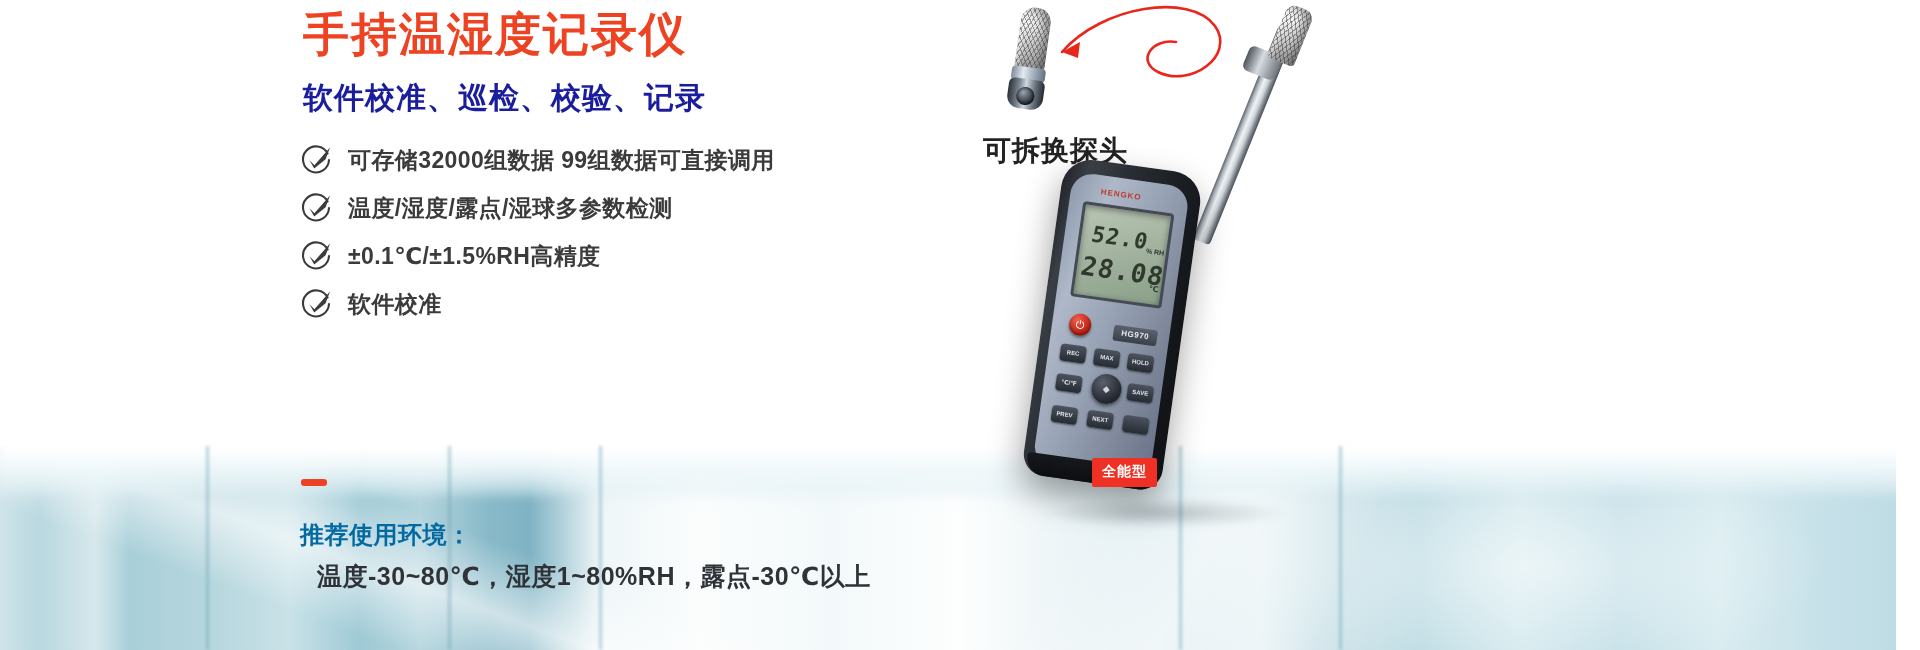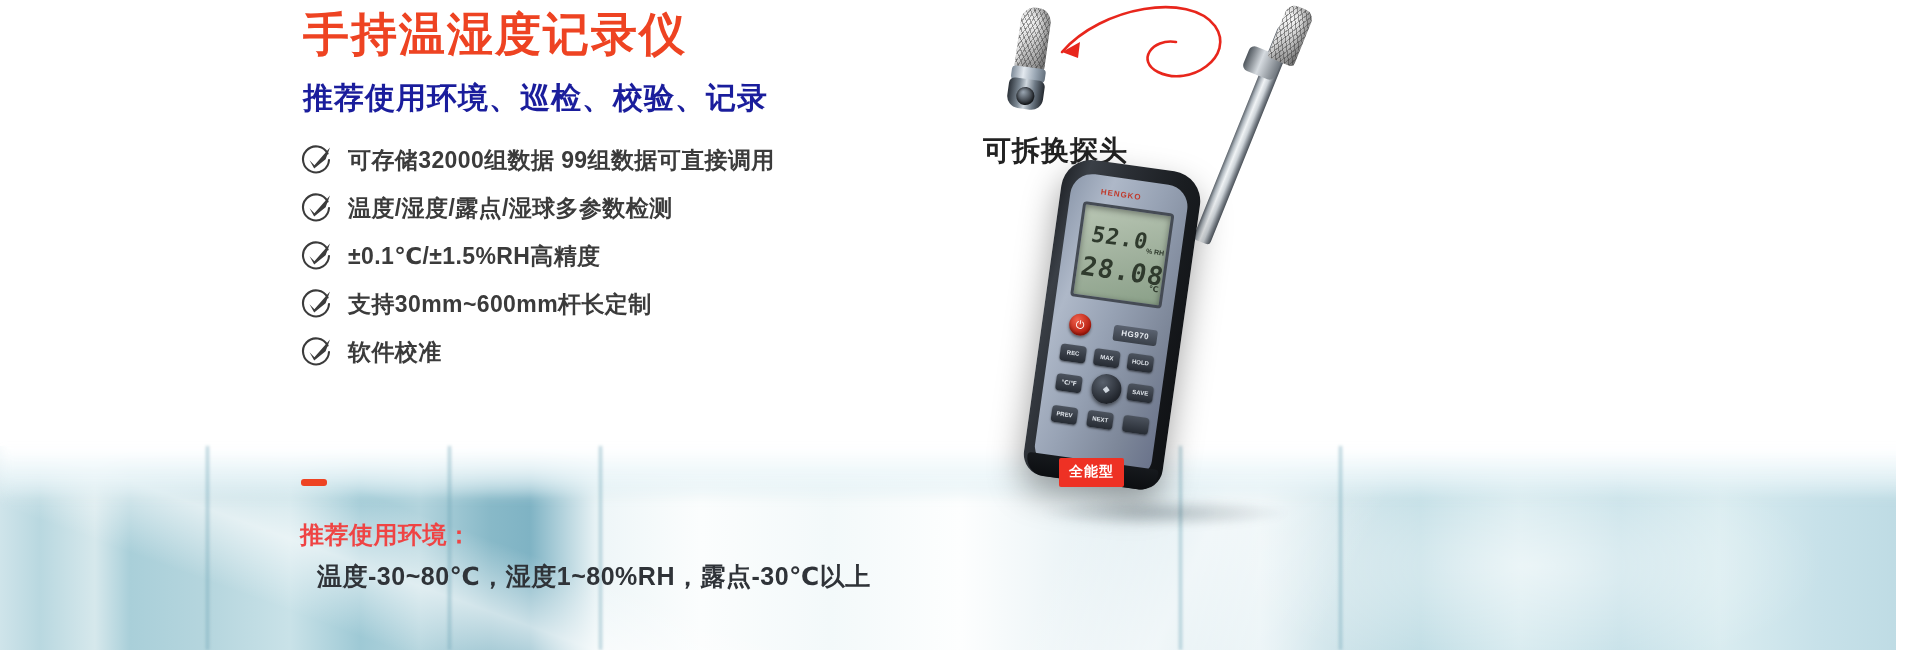--- a/index.html
+++ b/index.html
@@ -76,39 +76,39 @@
     letter-spacing:0.4px;
   }
 
   
   .note-dash {
     position:absolute; left:301px; top:479px;
     width:26px; height:7px; border-radius:3px; background:#ee4322;
   }
   .note-title {
     position:absolute; left:300px; top:519px;
-    font-size:24px; font-weight:600; color:#ef4444; white-space:nowrap;
+    font-size:24px; font-weight:600; color:#0369a1; white-space:nowrap;
     letter-spacing:0.5px;
   }
   .note-body {
     position:absolute; left:309px; top:560px;
     font-size:25px; font-weight:700; color:#2f3338; white-space:nowrap;
     letter-spacing:0.5px;
     margin-left:8px;
   }
 
   
   .probe-label {
     position:absolute; left:983px; top:132px;
     font-size:28px; font-weight:700; color:#222; white-space:nowrap;
     letter-spacing:1px;
     font-family:Liberation Serif, serif;
   }
   .badge-allround {
-    position:absolute; left:1059px; top:458px;
+    position:absolute; left:1092px; top:458px;
     background:#ee3124; color:#fff; font-size:14px; font-weight:700;
     padding:5px 10px 6px; border-radius:2px; white-space:nowrap; letter-spacing:1px;
   }
 
   
   .probe { position:absolute; left:1005px; top:8px; width:60px; height:110px; transform:rotate(8deg); }
   .probe .mesh {
     position:absolute; left:10px; top:0; width:30px; height:62px; border-radius:14px 14px 3px 3px;
     background:
       radial-gradient(circle at 30% 25%, #f2f2f2, #b9b9b9 60%, #8e8e8e 100%);
@@ -247,21 +247,21 @@
   <div class="bg-top"></div>
   <div class="bg-bottom"></div>
   <div class="bg-blend"></div>
   <div class="mullion" style="left:205px;"></div>
   <div class="mullion" style="left:447px;"></div>
   <div class="mullion" style="left:598px;"></div>
   <div class="mullion" style="left:1178px;"></div>
   <div class="mullion" style="left:1338px;"></div>
 
   <div class="headline">手持温湿度记录仪</div>
-  <div class="subhead">推荐使用环境、巡检、校验、记录</div>
+  <div class="subhead">软件校准、巡检、校验、记录</div>
 
   <div class="feature-list">
 
     <div class="feature">
       <span class="check">
         <svg viewBox="0 0 32 32">
           <path d="M27.6 9.5A13 13 0 1 0 29 16" fill="none" stroke="#3b3b3b" stroke-width="2.1" stroke-linecap="round"></path>
           <path d="M9.5 16.2 L14.4 21.2 L30 3.5 L25.6 15.2 L14.2 24.6 Z" fill="#3b3b3b"></path>
         </svg>
       </span>
@@ -281,29 +281,20 @@
     <div class="feature">
       <span class="check">
         <svg viewBox="0 0 32 32">
           <path d="M27.6 9.5A13 13 0 1 0 29 16" fill="none" stroke="#3b3b3b" stroke-width="2.1" stroke-linecap="round"></path>
           <path d="M9.5 16.2 L14.4 21.2 L30 3.5 L25.6 15.2 L14.2 24.6 Z" fill="#3b3b3b"></path>
         </svg>
       </span>
       <span class="label">±0.1℃/±1.5%RH高精度</span>
     </div>
 
-    <div class="feature">
-      <span class="check">
-        <svg viewBox="0 0 32 32">
-          <path d="M27.6 9.5A13 13 0 1 0 29 16" fill="none" stroke="#3b3b3b" stroke-width="2.1" stroke-linecap="round"></path>
-          <path d="M9.5 16.2 L14.4 21.2 L30 3.5 L25.6 15.2 L14.2 24.6 Z" fill="#3b3b3b"></path>
-        </svg>
-      </span>
-      <span class="label">支持30mm~600mm杆长定制</span>
-    </div>
 
     <div class="feature">
       <span class="check">
         <svg viewBox="0 0 32 32">
           <path d="M27.6 9.5A13 13 0 1 0 29 16" fill="none" stroke="#3b3b3b" stroke-width="2.1" stroke-linecap="round"></path>
           <path d="M9.5 16.2 L14.4 21.2 L30 3.5 L25.6 15.2 L14.2 24.6 Z" fill="#3b3b3b"></path>
         </svg>
       </span>
       <span class="label">软件校准</span>
     </div>

